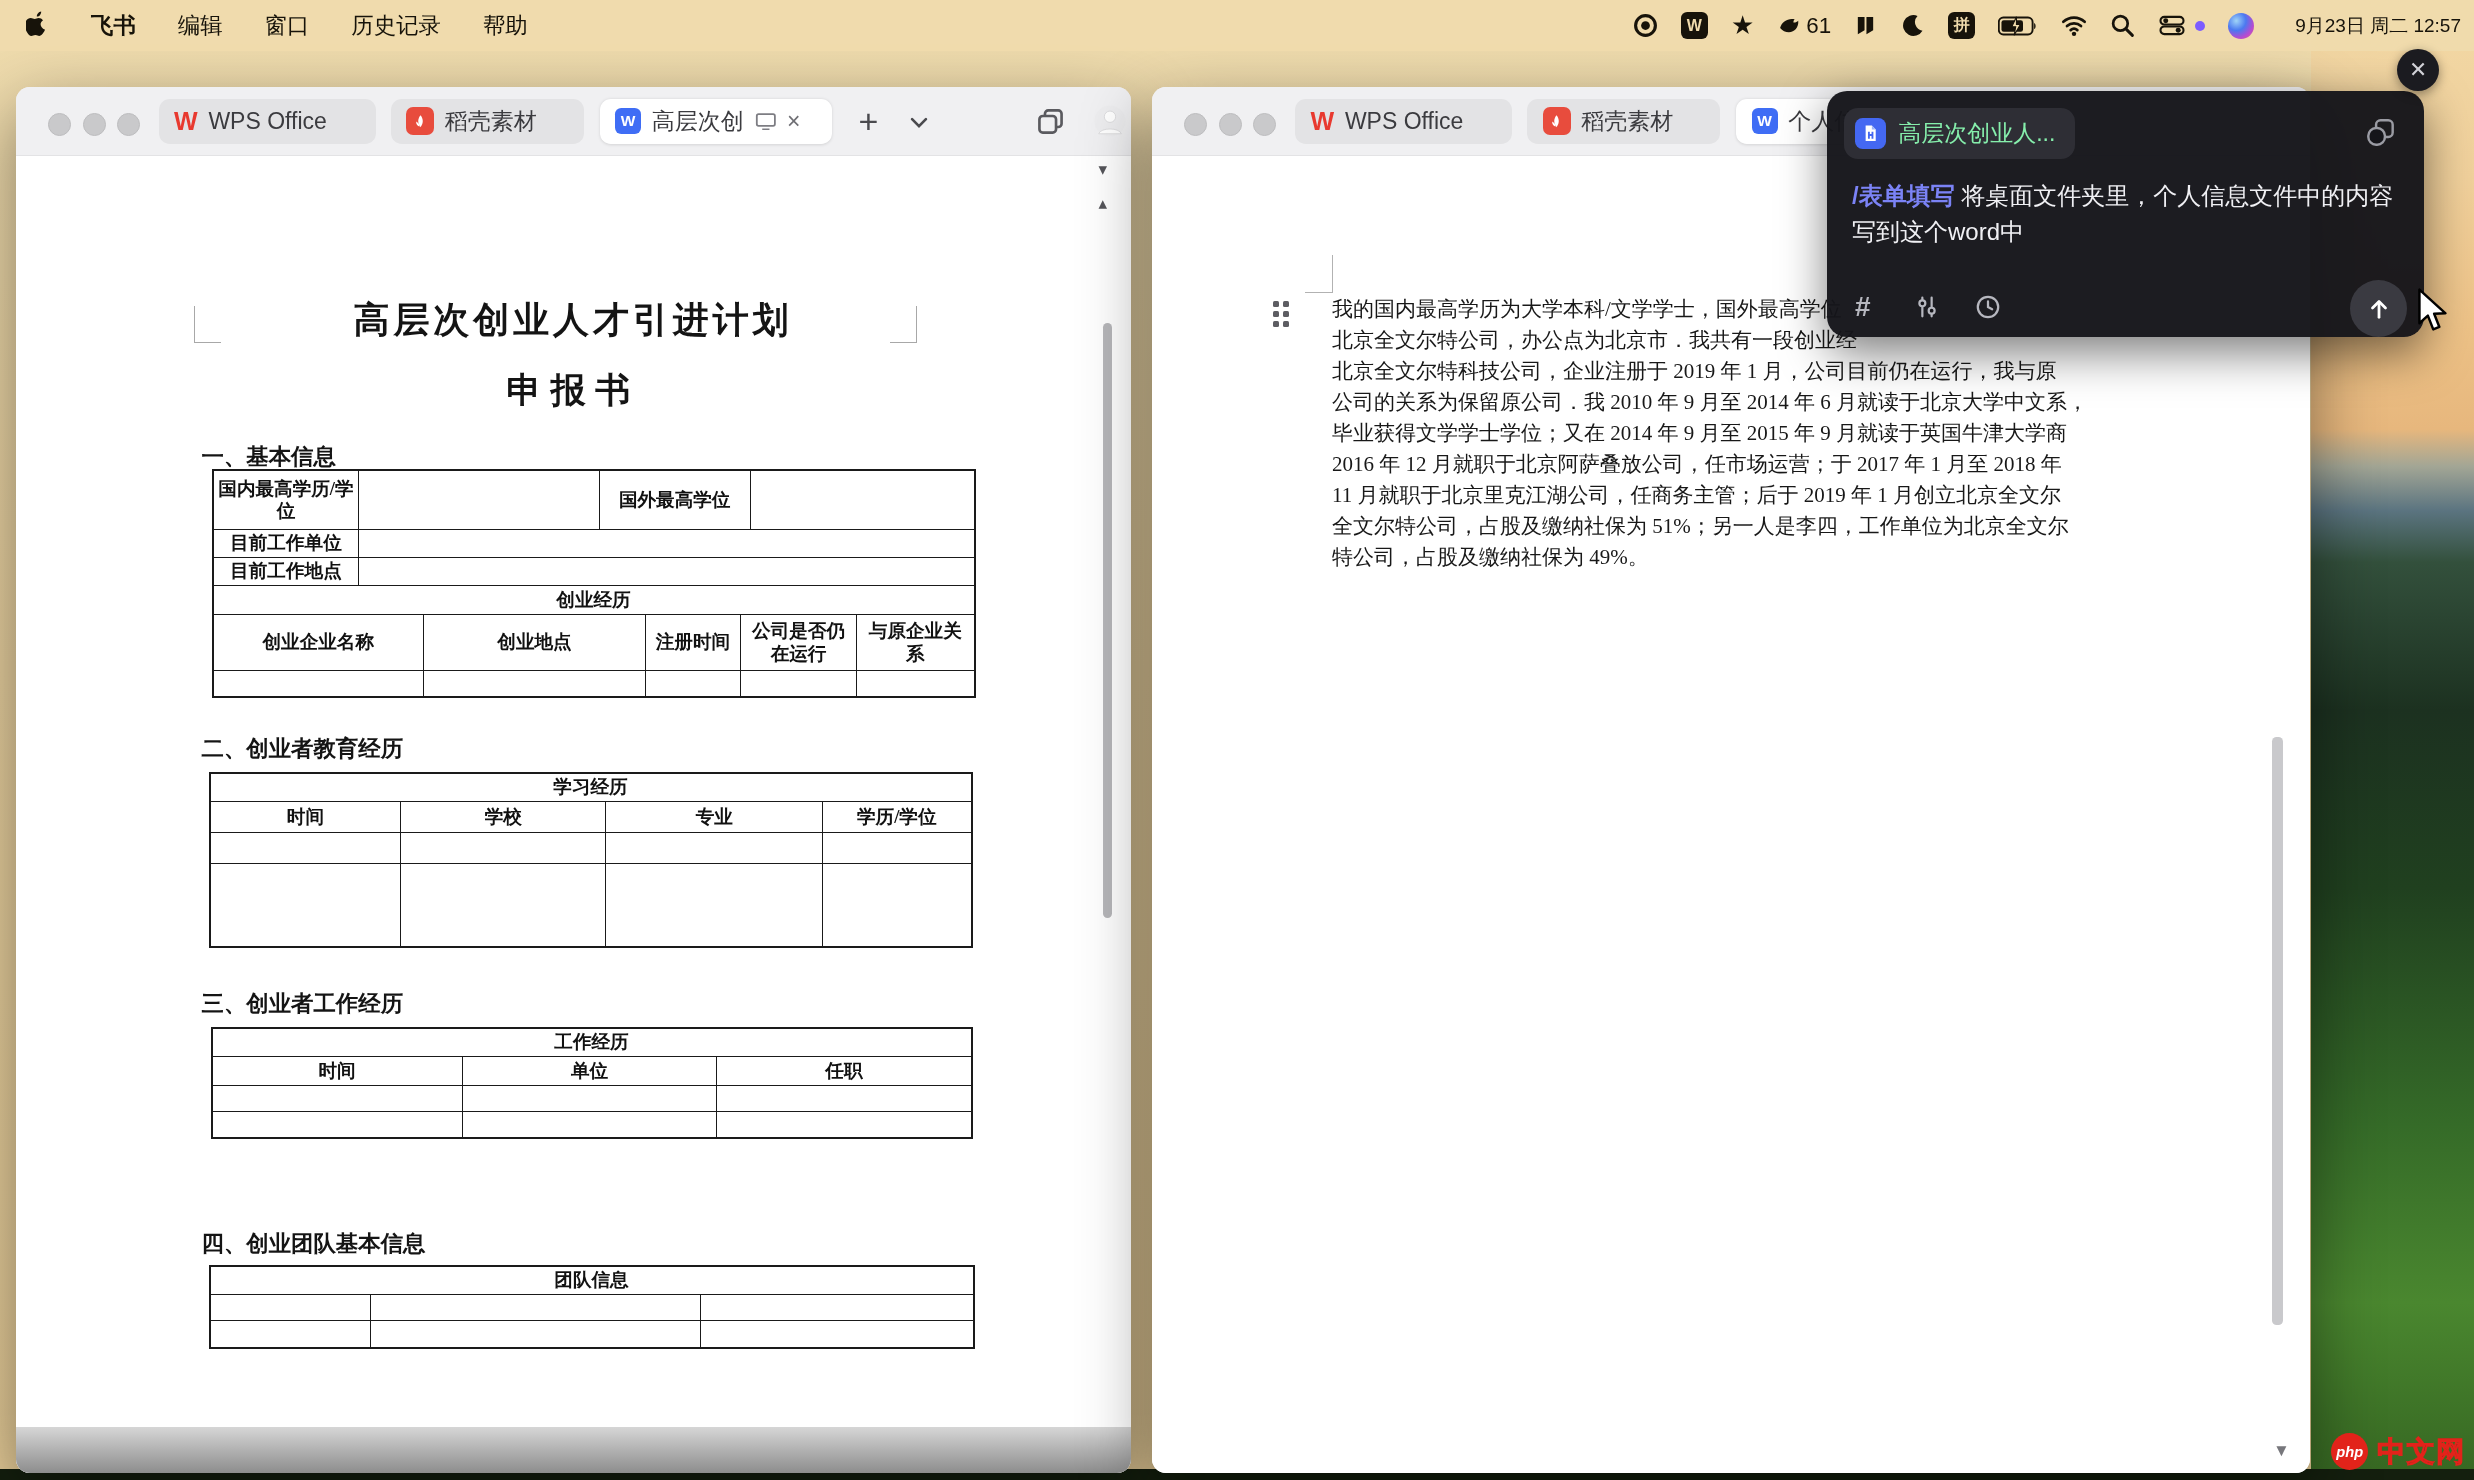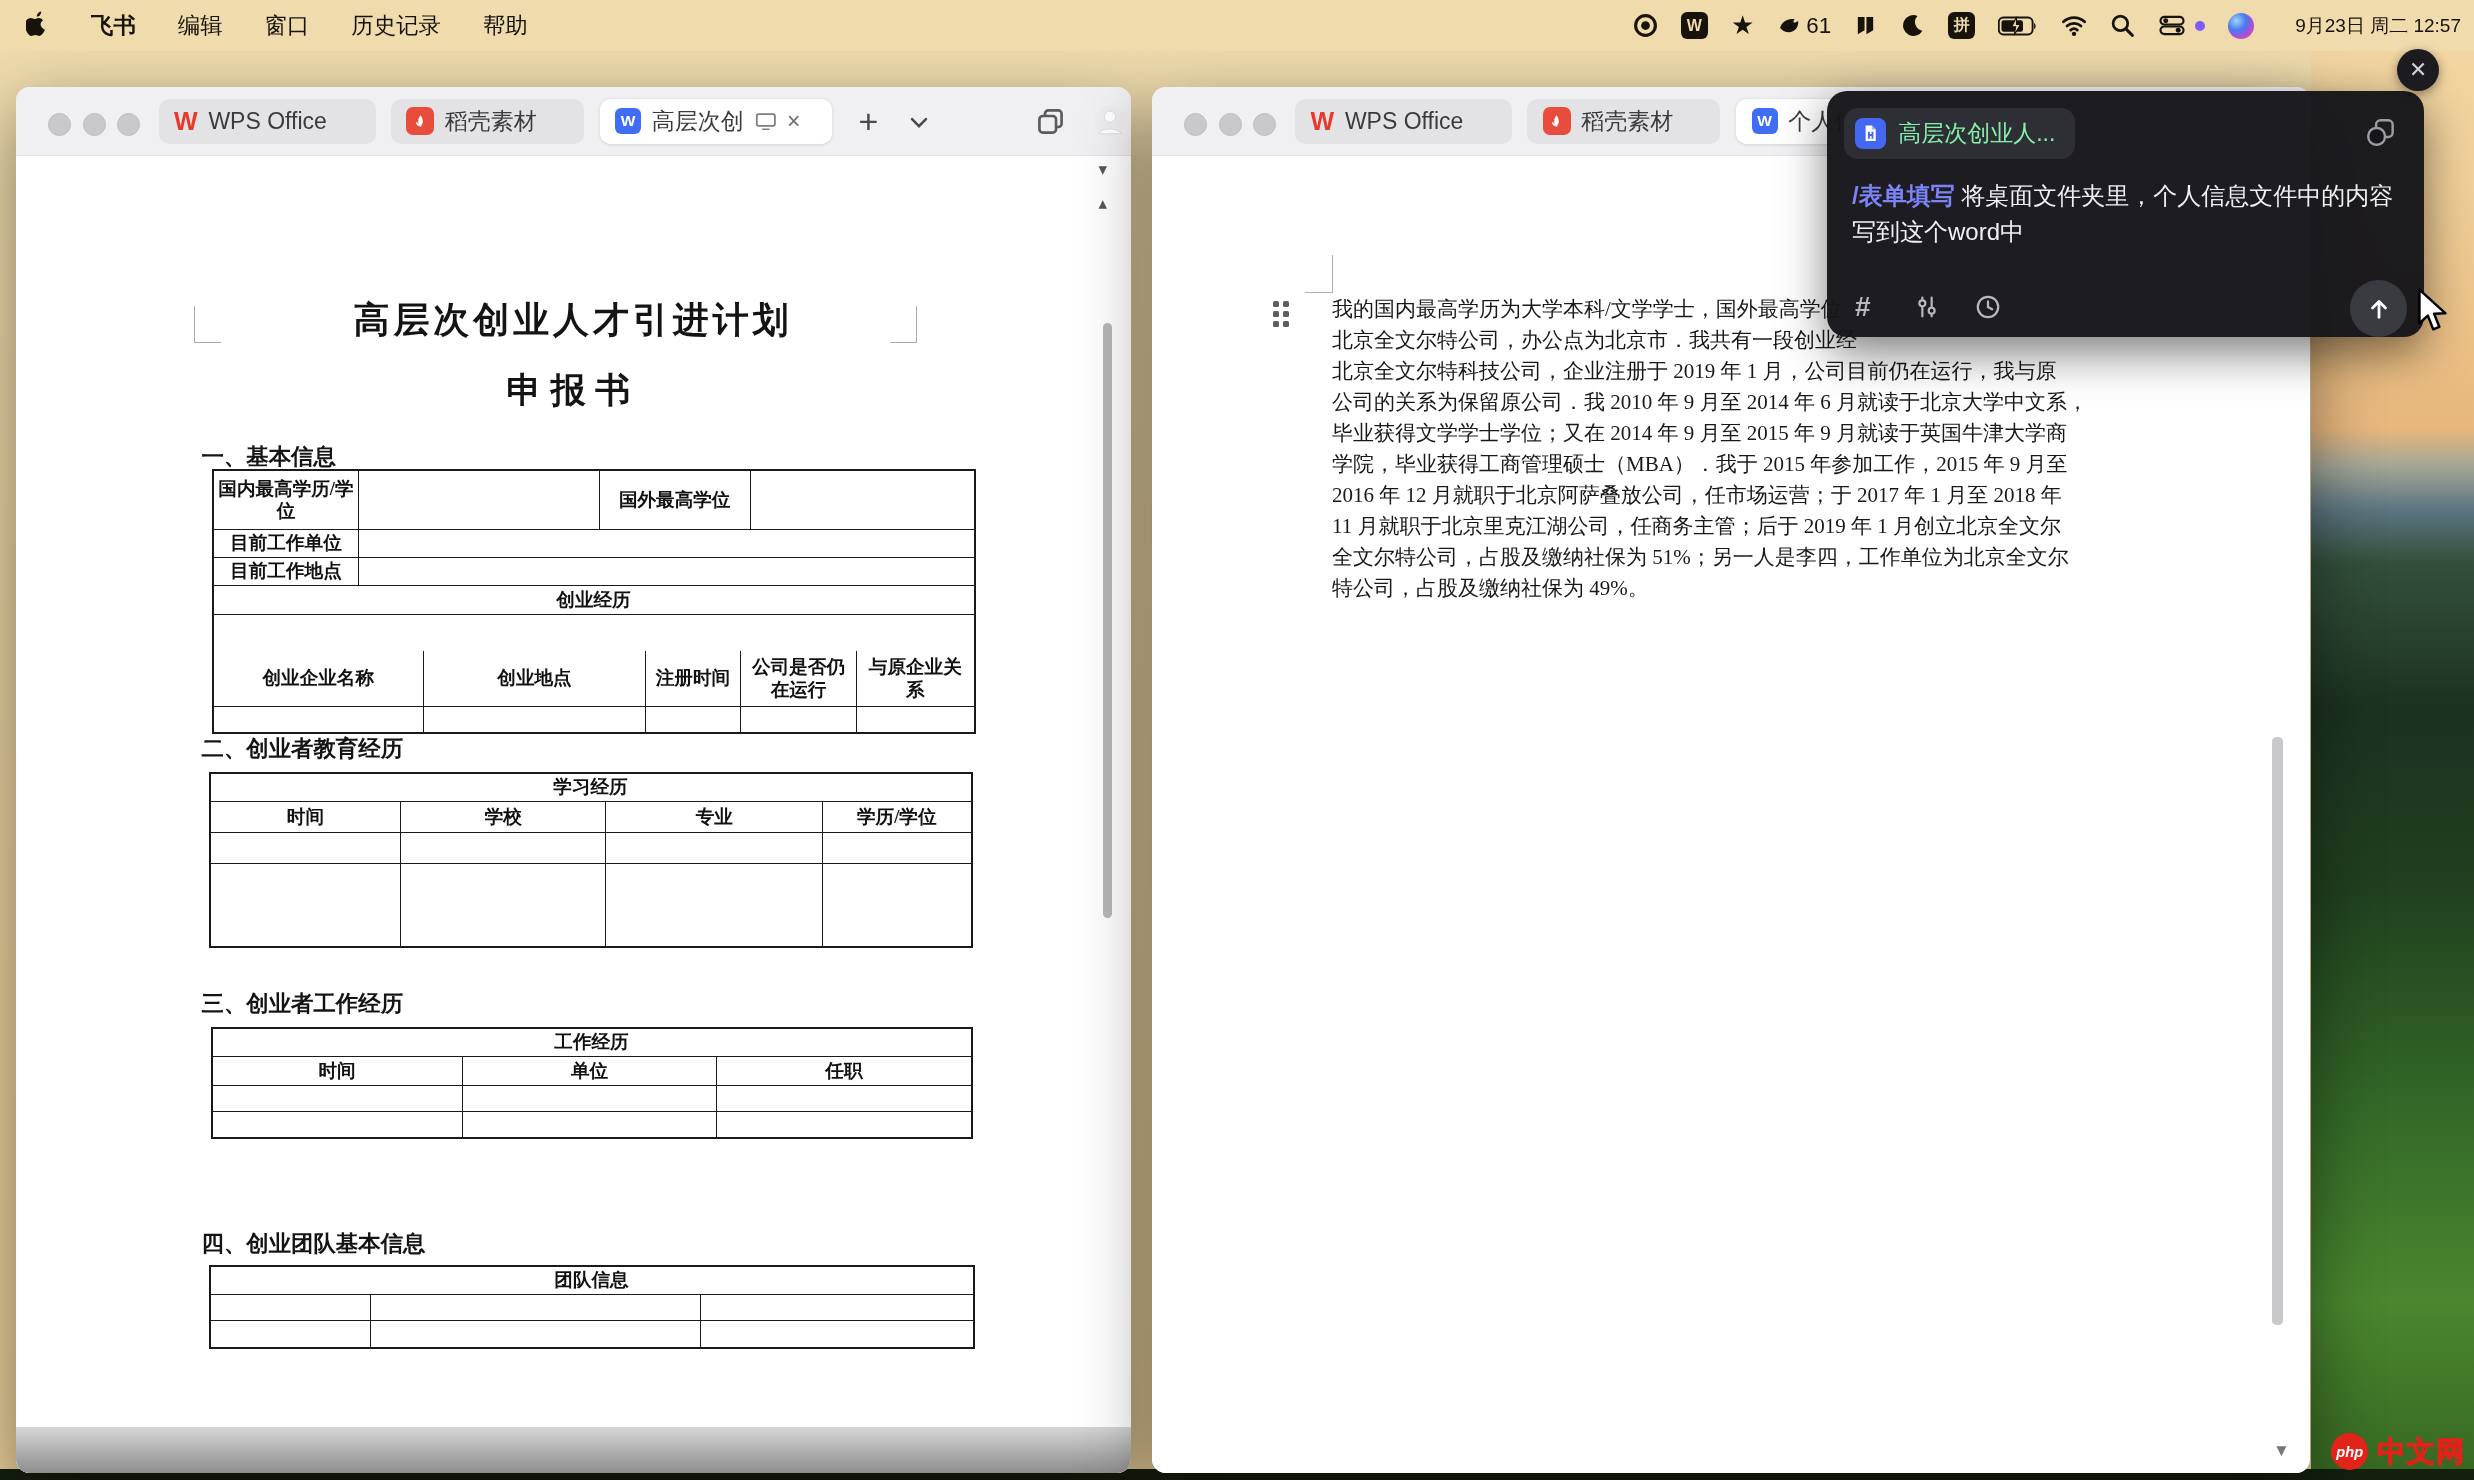--- a/index.html
+++ b/index.html
@@ -228,21 +228,21 @@
           <div class="t-cell" style="width: 19.2%;">目前工作单位</div>
           <div class="t-cell" style="width: 80.8%;"></div>
         </div>
         <div class="t-row" style="height: 28px;">
           <div class="t-cell" style="width: 19.2%;">目前工作地点</div>
           <div class="t-cell" style="width: 80.8%;"></div>
         </div>
         <div class="t-row" style="height: 29px;">
           <div class="t-cell" style="width: 100%;">创业经历</div>
         </div>
-        <div class="t-row" style="height: 56px; margin-top: 36px;">
+        <div class="t-row" style="height: 56px;">
           <div class="t-cell" style="width: 27.7%;">创业企业名称</div>
           <div class="t-cell" style="width: 29.2%;">创业地点</div>
           <div class="t-cell" style="width: 12.5%;">注册时间</div>
           <div class="t-cell" style="width: 15.3%;">公司是否仍在运行</div>
           <div class="t-cell" style="width: 15.3%;">与原企业关系</div>
         </div>
         <div class="t-row" style="height: 25px;">
           <div class="t-cell" style="width: 27.7%;"></div>
           <div class="t-cell" style="width: 29.2%;"></div>
           <div class="t-cell" style="width: 12.5%;"></div>
@@ -358,21 +358,20 @@
         <i></i>
         <i></i>
         <i></i>
     </div>
     <div class="abs" style="left:180px;top:138px">
         <div class="doc-line">我的国内最高学历为大学本科/文学学士，国外最高学位</div>
         <div class="doc-line">北京全文尔特公司，办公点为北京市．我共有一段创业经</div>
         <div class="doc-line">北京全文尔特科技公司，企业注册于 2019 年 1 月，公司目前仍在运行，我与原</div>
         <div class="doc-line">公司的关系为保留原公司．我 2010 年 9 月至 2014 年 6 月就读于北京大学中文系，</div>
         <div class="doc-line">毕业获得文学学士学位；又在 2014 年 9 月至 2015 年 9 月就读于英国牛津大学商</div>
-        <div class="doc-line">学院，毕业获得工商管理硕士（MBA）．我于 2015 年参加工作，2015 年 9 月至</div>
         <div class="doc-line">2016 年 12 月就职于北京阿萨叠放公司，任市场运营；于 2017 年 1 月至 2018 年</div>
         <div class="doc-line">11 月就职于北京里克江湖公司，任商务主管；后于 2019 年 1 月创立北京全文尔</div>
         <div class="doc-line">全文尔特公司，占股及缴纳社保为 51%；另一人是李四，工作单位为北京全文尔</div>
         <div class="doc-line">特公司，占股及缴纳社保为 49%。</div>
       </div>
   </div>
 
   <div class="abs scrollthumb" style="left:1120px;top:650px;height:588px;width:10.8px;background:#c9c9cc"></div>
   <div class="abs tinyglyph" style="left:1121px;top:1355px;color:#77777c">▼</div>
 </div>

